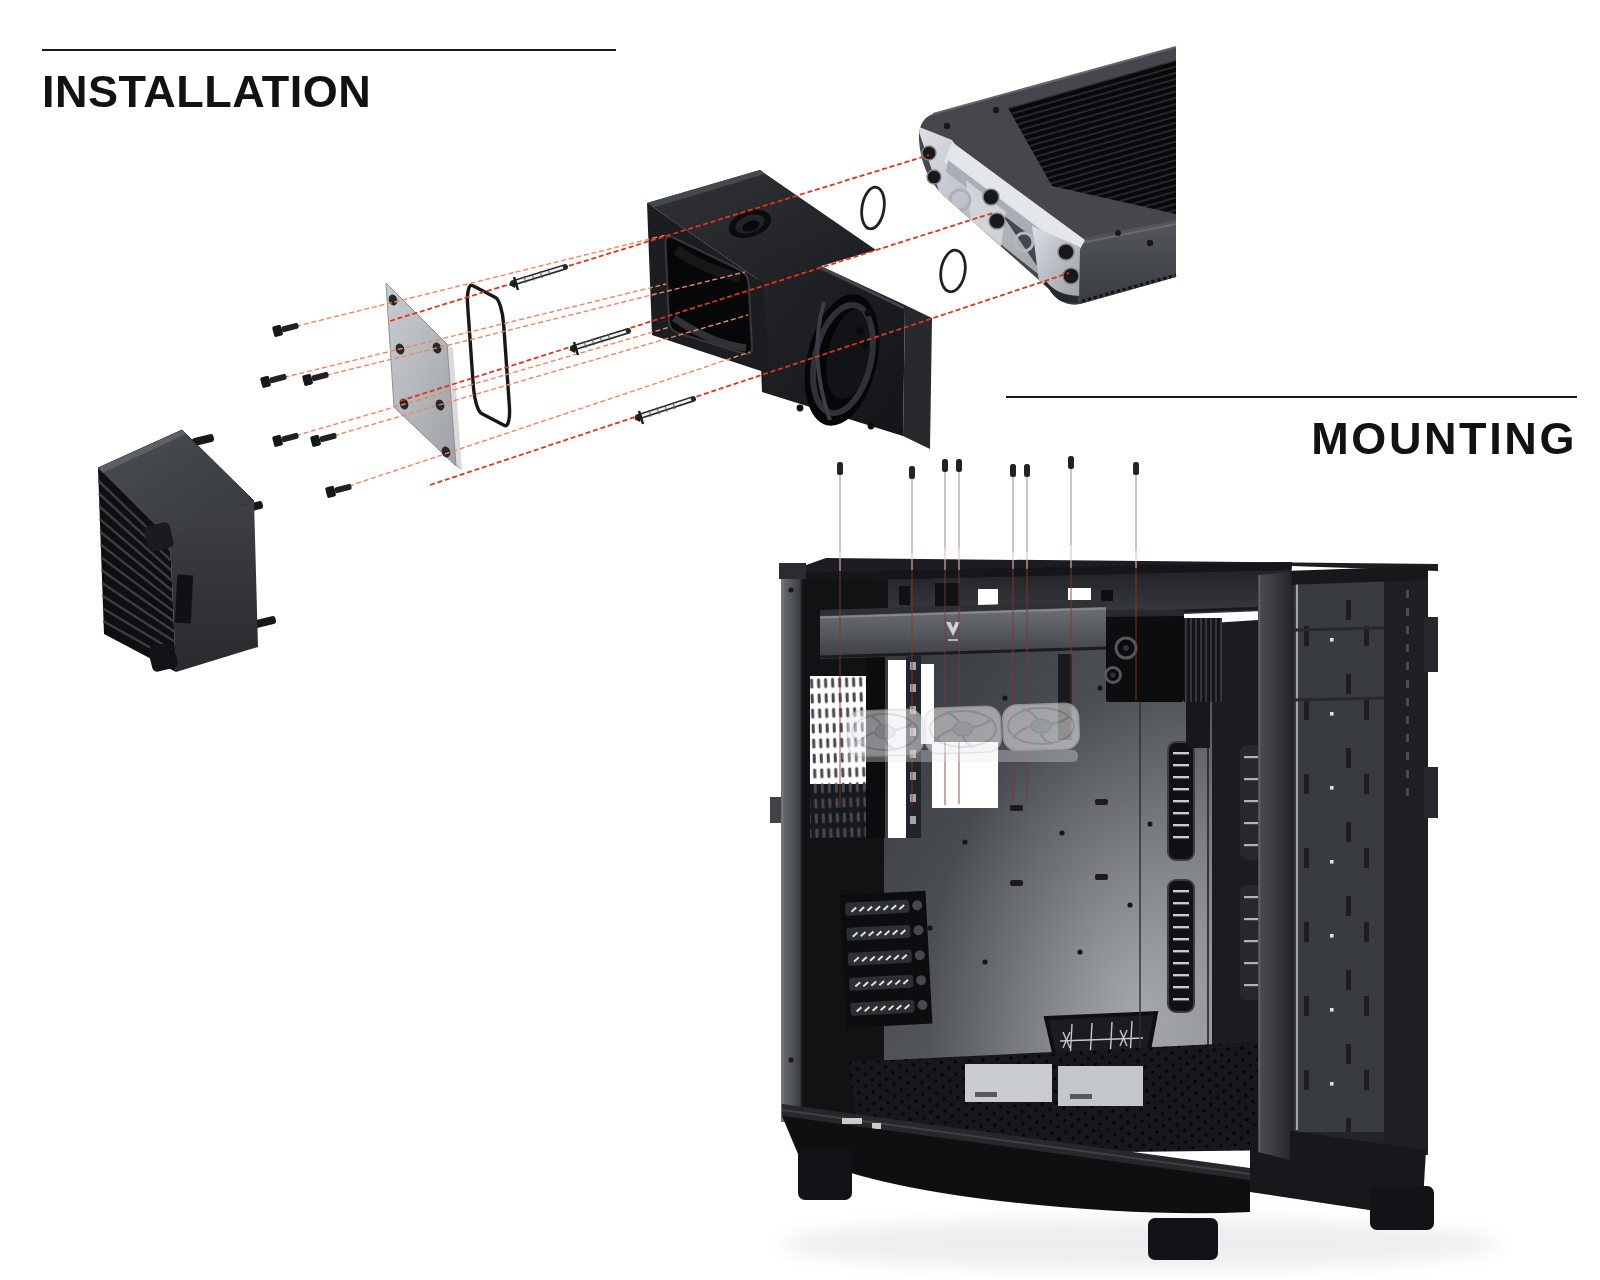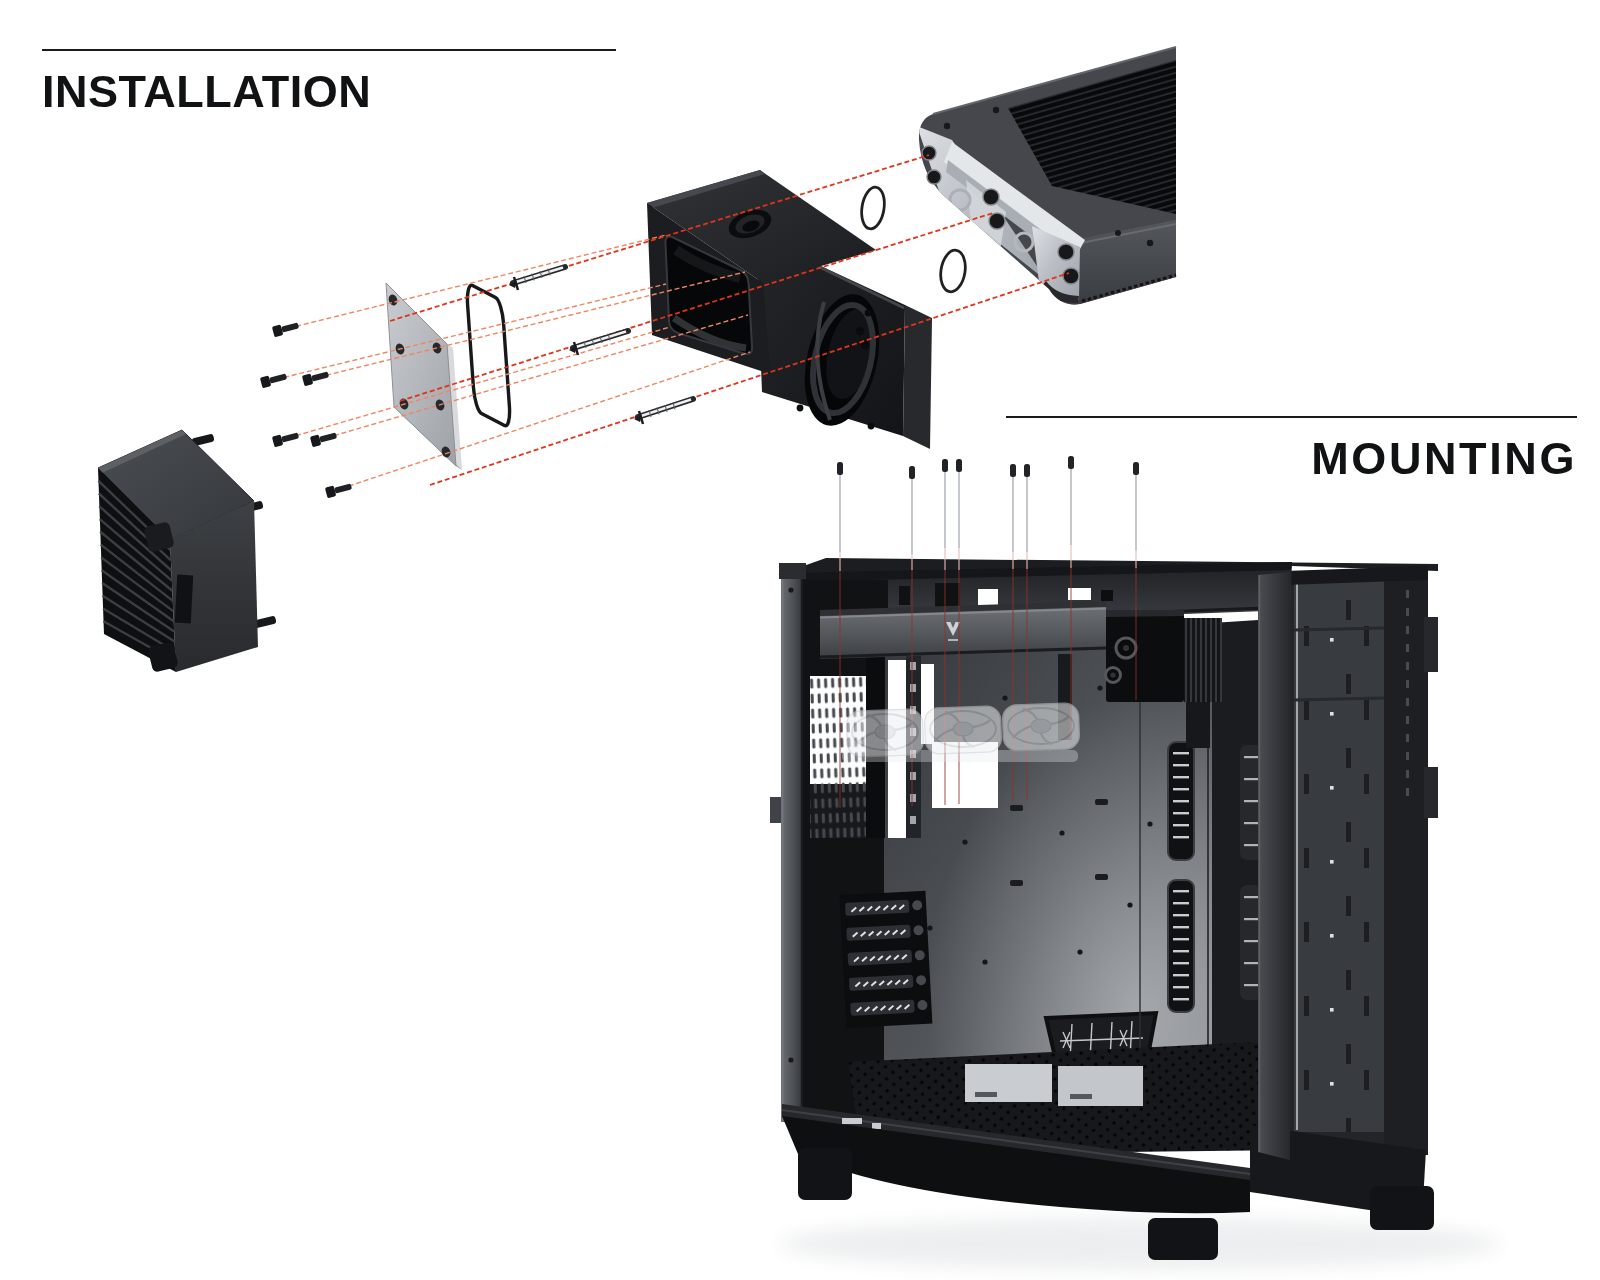--- a/index.html
+++ b/index.html
@@ -5,21 +5,21 @@
   html,body{margin:0;padding:0;}
   body{width:1600px;height:1280px;background:#ffffff;overflow:hidden;position:relative;
        font-family:"Liberation Sans",sans-serif;}
   .page{position:absolute;inset:0;width:1362px;height:1280px;}
   .sec{position:absolute;}
   .sec .rule{height:2px;background:#1a1a1a;}
   .sec .title{margin:0;padding:0;font-weight:bold;color:#111213;font-size:45px;
               letter-spacing:0.5px;line-height:1;}
   .sec-installation{left:42px;top:49px;width:574px;}
   .sec-installation .title{margin-top:18px;}
-  .sec-mounting{left:1006px;top:416px;width:571px;}
+  .sec-mounting{left:1006px;top:396px;width:571px;}
   .sec-mounting .title{margin-top:18px;text-align:right;letter-spacing:2.6px;}
   svg.scene{position:absolute;left:0;top:0;}
 </style>
 </head>
 <body>
 
 <div class="page">
 
   <svg class="scene" width="1600" height="1280" viewBox="0 0 1600 1280">
     <defs>

